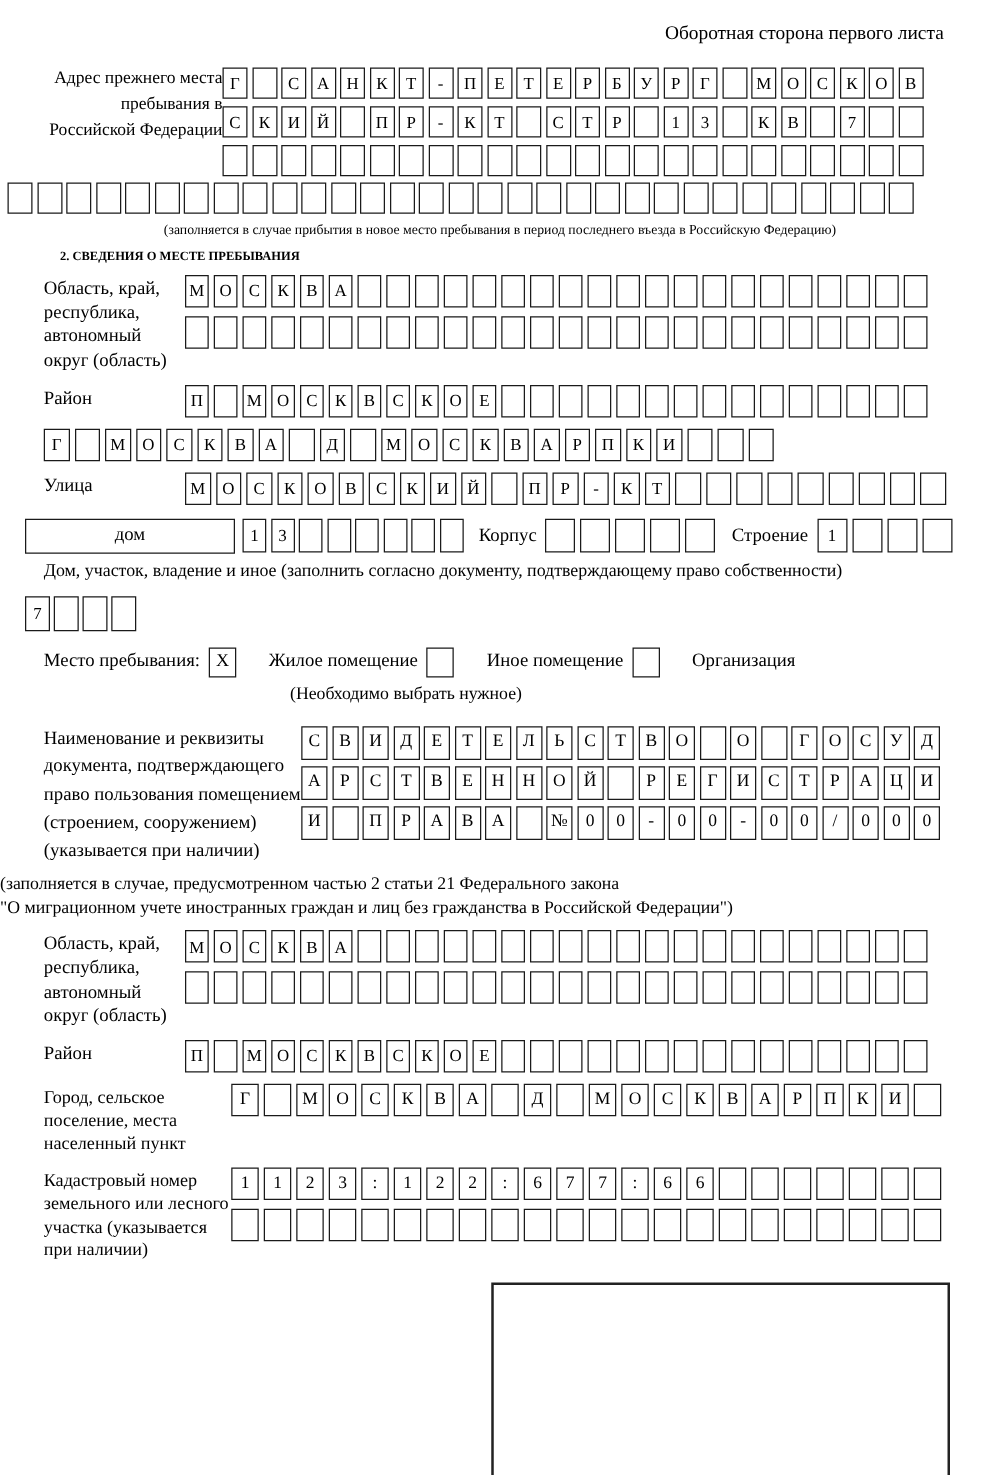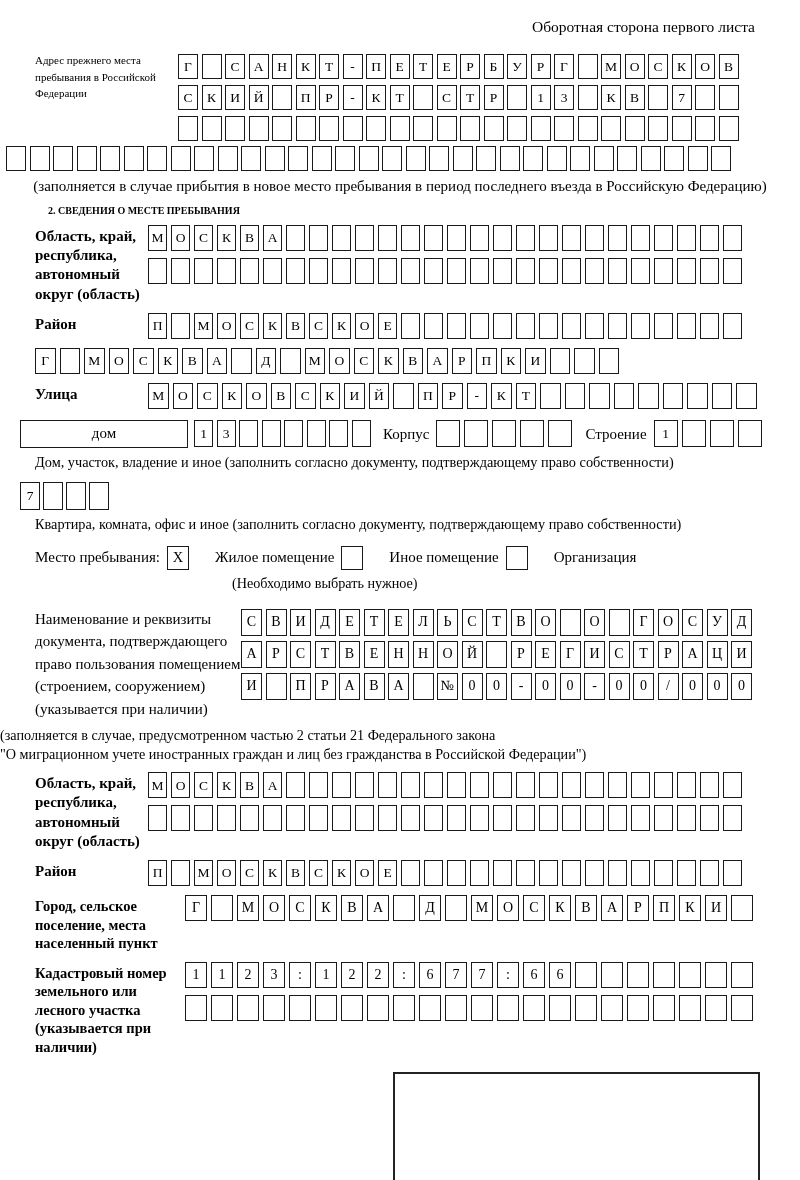--- a/index.html
+++ b/index.html
@@ -24,30 +24,30 @@
   .bx-s .cbx { width:19px;  height:26px; margin-right:4px; }
   .bx-m .cbx { width:20.5px;height:26px; margin-right:4px; }
   .bx-l .cbx { width:21px;  height:27px; margin-right:3.5px; font-size:14px; }
   .bx-xl .cbx{ width:22px;  height:26px; margin-right:4px;  font-size:14px; }
   .bx-h .cbx { width:19px;  height:27px; margin-right:3.5px; }
   .bx-k .cbx { width:24px;  height:27px; margin-right:4px; }
   .bx-q .cbx { width:20px;  height:28px; margin-right:3px; }
 
   
   .addr-block { display:flex; margin:16px 0 0 35px; }
-  .addr-label { width:143px; flex:none; line-height:1.5; font-size:11px; }
+  .addr-label { width:143px; flex:none; line-height:1.5; font-size:14px;text-align:right; }
   .addr-rows { display:flex; flex-direction:column; gap:6px; margin-top:2px; }
   .fullrow { margin:5px 0 0 6px; }
-  .center-caption { text-align:center; margin-top:7px; font-size:15px; }
+  .center-caption { text-align:center; margin-top:7px; font-size:11px; }
 
   .sec-title { text-align:left; font-weight:bold; font-size:10px; margin-top:10px;margin-left:48px; }
 
   
   .frow { display:flex; margin-left:35px; margin-top:9px; }
-  .flabel { width:113px; flex:none; line-height:1.28; padding-top:2px;font-weight:bold; }
+  .flabel { width:113px; flex:none; line-height:1.28; padding-top:2px; }
   .flabel-c { width:130px; }
   .flabel-w { width:150px; font-size:14.5px; }
   .rowcol { display:flex; flex-direction:column; gap:7px; }
 
   
   .house-row { display:flex; align-items:stretch; margin:11px 0 0 20px; }
   .wbox {
     border:1.7px solid #1a1a1a; height:28px;
     display:flex; align-items:center; justify-content:center; flex:none;
   }
@@ -392,21 +392,20 @@
   <div class="small-caption">Дом, участок, владение и иное (заполнить согласно документу, подтверждающему право собственности)</div>
 
   <div class="house-row">
     <div class="boxrow bx-q">
         <span class="cbx">7</span>
         <span class="cbx">&nbsp;</span>
         <span class="cbx">&nbsp;</span>
         <span class="cbx">&nbsp;</span>
       </div>
   </div>
-  <div class="small-caption">Квартира, комната, офис и иное (заполнить согласно документу, подтверждающему право собственности)</div>
 
   <div class="stay-row">
     <span>Место пребывания:</span>
     <span class="chk">X</span>
     <span class="opt">Жилое помещение</span>
     <span class="chk"></span>
     <span class="opt">Иное помещение</span>
     <span class="chk"></span>
     <span class="opt">Организация</span>
   </div>

